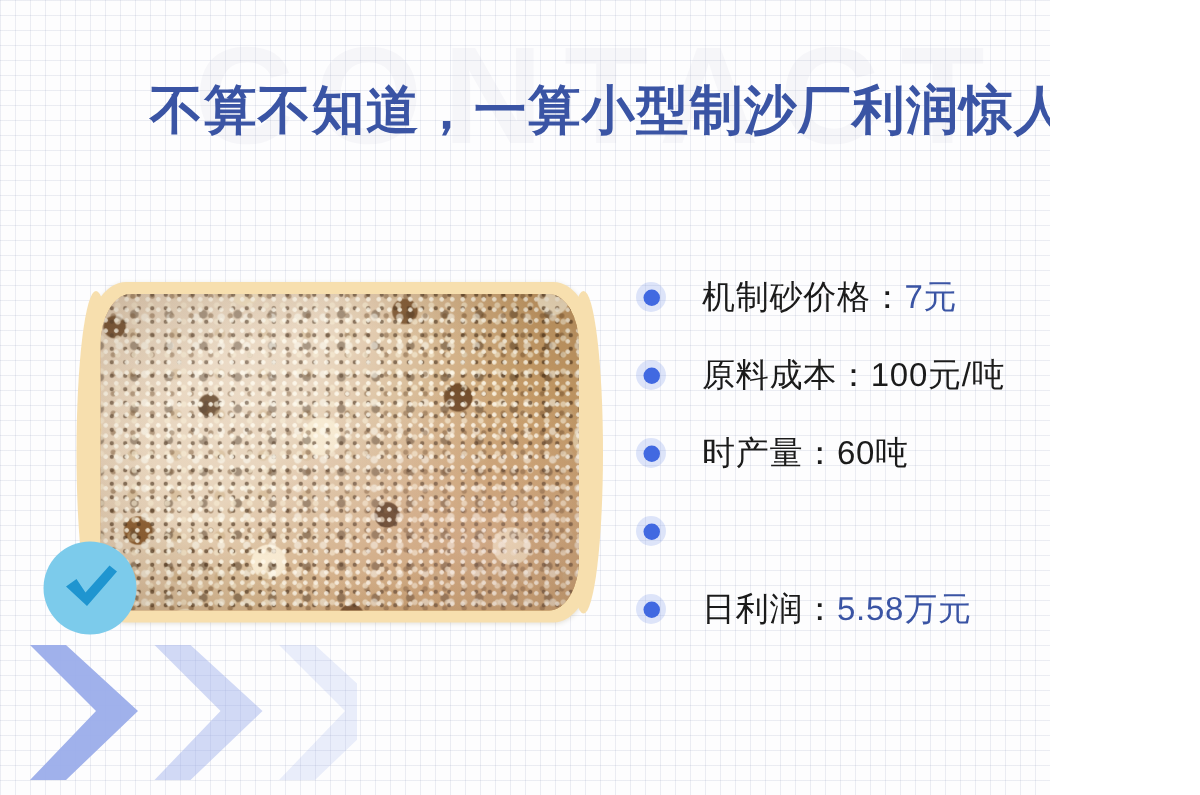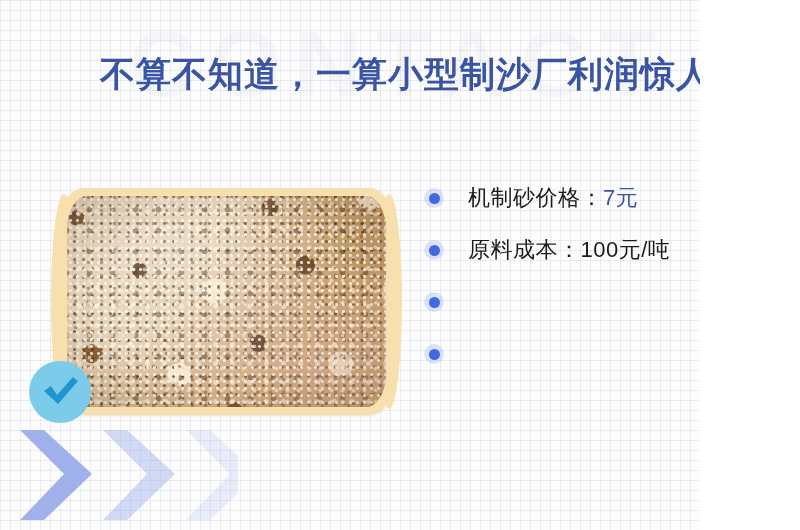--- a/index.html
+++ b/index.html
@@ -283,24 +283,31 @@
       <span class="bullet">
           <i></i>
         </span>
       <span class="spec-text"><span>原料成本：</span><span class="spec-value">100元/吨</span></span>
     </div>
 
     <div class="spec-row">
       <span class="bullet">
           <i></i>
         </span>
-    </div>
-
-    <div class="spec-row">
-      <span class="bullet">
-          <i></i>
-        </span>
-    </div>
-
+      <span class="spec-text"><span>时产量：</span><span class="spec-value">60吨</span></span>
+    </div>
+
+    <div class="spec-row">
+      <span class="bullet">
+          <i></i>
+        </span>
+    </div>
+
+    <div class="spec-row">
+      <span class="bullet">
+          <i></i>
+        </span>
+      <span class="spec-text"><span>日利润：</span><span class="spec-value accent">5.58万元</span></span>
+    </div>
 
   </div>
 
 </div>
 
 </body></html>

